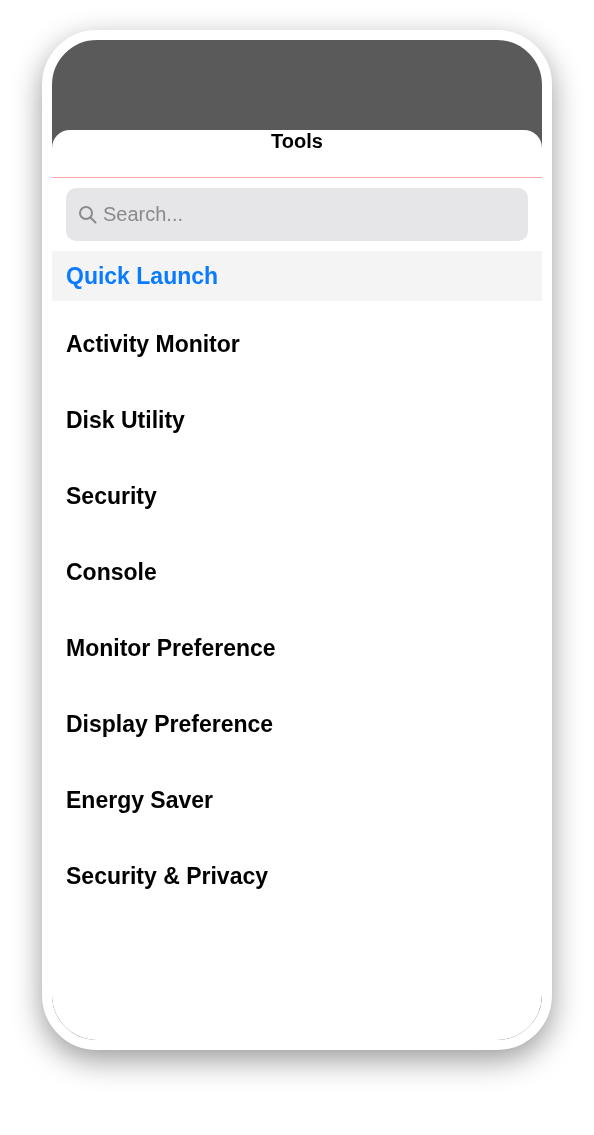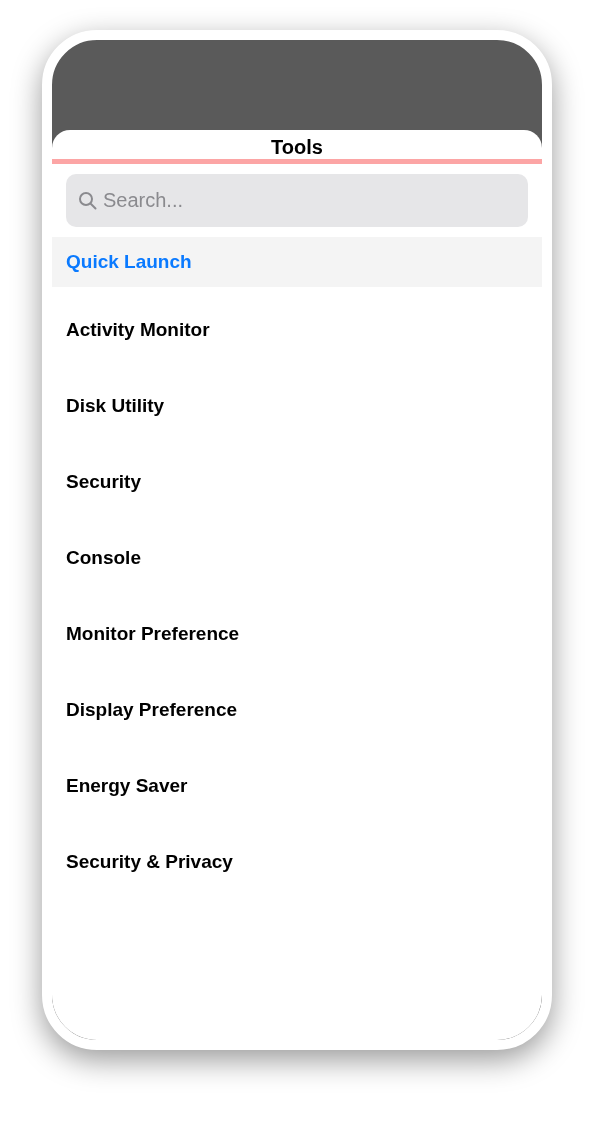--- a/index.html
+++ b/index.html
@@ -31,25 +31,25 @@
       position: absolute;
       top: 90px;
       left: 0;
       right: 0;
       bottom: 0;
       background: #ffffff;
       border-radius: 18px 18px 0 0;
       overflow: hidden;
     }
     .nav-bar {
-      height: 34px;
+      height: 48px;
       display: flex;
-      align-items: flex-end;
+      align-items: flex-start;
       justify-content: center;
-      border-bottom: 5px solid #fca5a5;
+      border-bottom: 1px solid #fca5a5;
     }
     .nav-title {
       font-size: 20px;
       font-weight: 700;
       color: #000;
     }
     .search-container {
       padding: 10px 14px 10px 14px;
     }
     .search-bar {
@@ -77,21 +77,21 @@
     }
     .list {
       display: flex;
       flex-direction: column;
     }
     .list-item {
       height: 50px;
       display: flex;
       align-items: center;
       padding: 0 14px;
-      font-size: 19px;
+      font-size: 23px;
       font-weight: 600;
       color: #000;
       margin-bottom: 26px;
     }
     .list-item.selected {
       background: #f4f4f4;
       color: #0a7aff;
       font-weight: 600;
       margin-bottom: 18px;
     }

